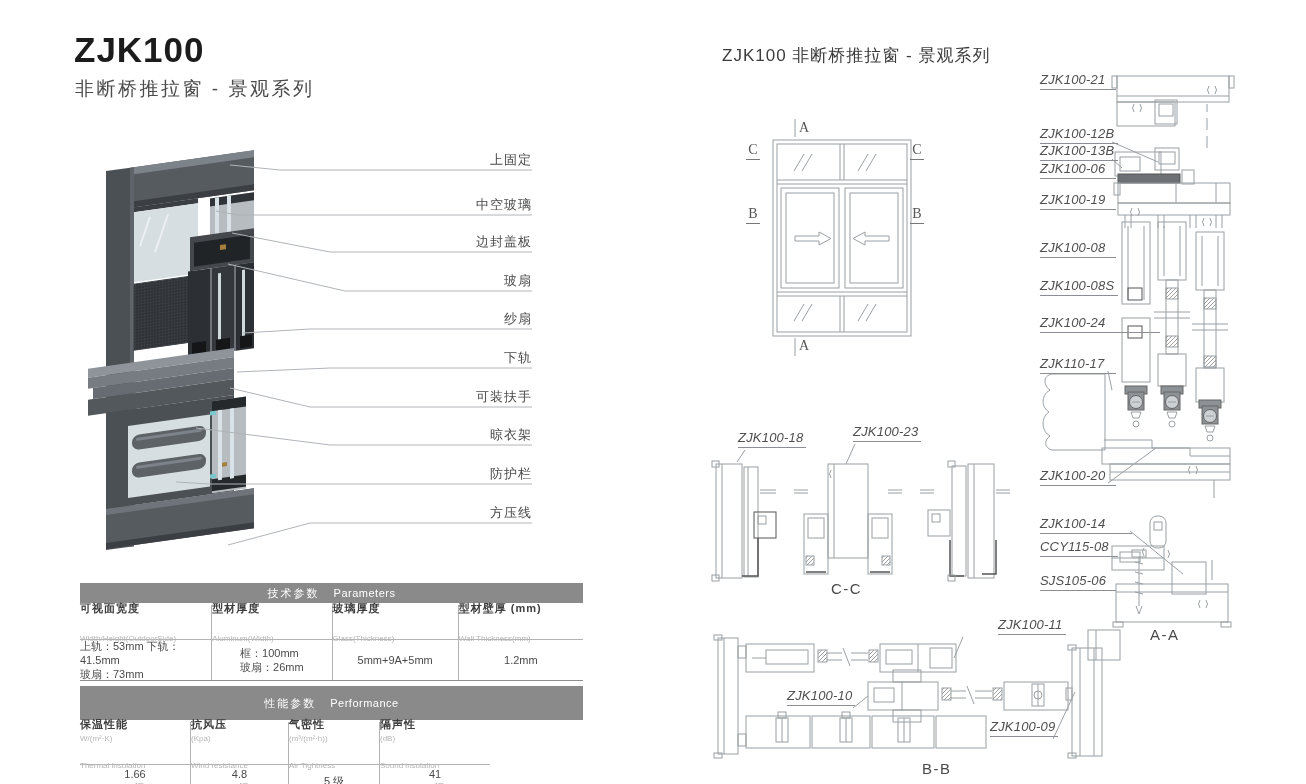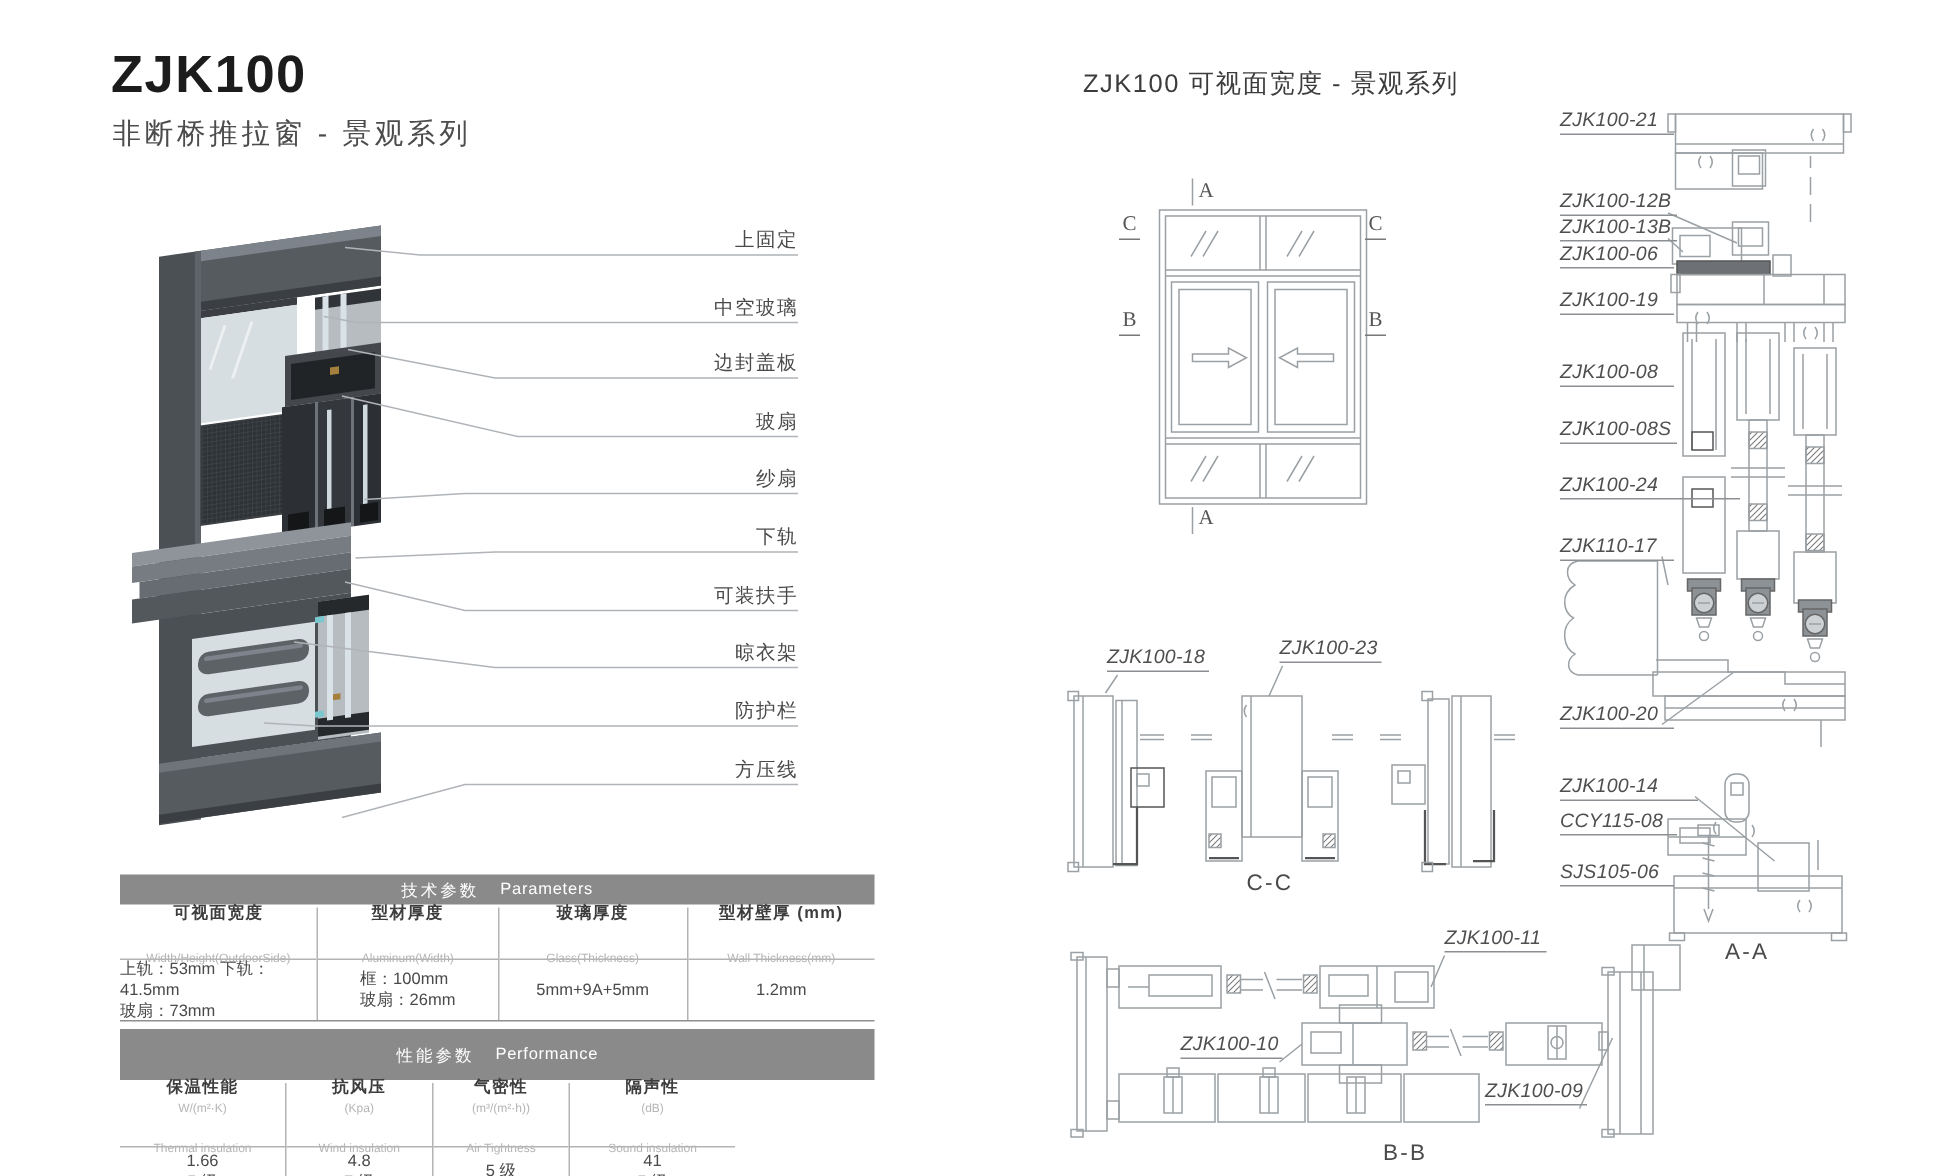--- a/index.html
+++ b/index.html
@@ -24,21 +24,21 @@
   .marker.ul{border-bottom:1px solid #777;padding:0 0 1px 0;width:14px;text-align:center;}
 
   
   .tbl{left:80px;width:503px;font-size:11px;}
   .tbl-bar{height:20px;background:#8a8a8a;color:#fff;display:flex;align-items:center;justify-content:center;gap:14px;}
   .tbl-bar .zh{letter-spacing:2px;}
   .tbl-bar .en{letter-spacing:0.5px;}
   .tbl-body{display:flex;margin-top:2px;border-bottom:1px solid #8f8f8f;}
   .tbl-col{display:flex;flex-direction:column;border-right:1px solid #b3b3b3;}
   .tbl-col:last-child{border-right:none;}
-  .tbl-head{display:flex;flex-direction:column;align-items:center;justify-content:center;
+  .tbl-head{display:flex;flex-direction:column;justify-content:center;
             border-bottom:1px solid #b3b3b3;}
   .t1 .tbl-head{height:34px;}
   .t2 .tbl-head{height:42px;}
   .hzh{font-weight:bold;color:#3d3d3d;font-size:11px;letter-spacing:1px;}
   .hun{color:#b5b5b5;font-size:8px;margin-top:2px;}
   .hen{color:#b5b5b5;font-size:8px;margin-top:18px;}
   .tbl-val{display:flex;align-items:center;justify-content:center;color:#4a4a4a;line-height:14px;}
   .t1 .tbl-val{height:40px;}
   .t2 .tbl-val{height:32px;}
   .vwrap{display:inline-block;text-align:left;}
@@ -220,21 +220,21 @@
             <span class="vwrap c">
           <span class="vline">1.66</span>
           <span class="vline">5 级</span>
         </span>
           </div>
       </div>
       <div class="tbl-col" style="width:97px">
         <div class="tbl-head">
           <span class="hzh">抗风压</span>
           <span class="hun">(Kpa)</span>
-          <span class="hen">Wind insulation</span>
+          <span class="hen">Wind resistance</span>
         </div>
         <div class="tbl-val">
             <span class="vwrap c">
           <span class="vline">4.8</span>
           <span class="vline">7 级</span>
         </span>
           </div>
       </div>
       <div class="tbl-col" style="width:90px">
         <div class="tbl-head">
@@ -257,21 +257,21 @@
         <div class="tbl-val">
             <span class="vwrap c">
           <span class="vline">41</span>
           <span class="vline">5 级</span>
         </span>
           </div>
       </div>
     </div>
   </div>
 
-  <div class="abs right-title">ZJK100 可视面宽度 - 景观系列</div>
+  <div class="abs right-title">ZJK100 非断桥推拉窗 - 景观系列</div>
 
   <svg class="abs" style="left:700px;top:40px" width="606" height="744" viewBox="700 40 606 744">
     <defs>
       <pattern id="h" width="4" height="4" patternUnits="userSpaceOnUse">
         <path d="M0,4 L4,0 M-1,1 L1,-1 M3,5 L5,3" stroke="#777" stroke-width="0.7"></path>
       </pattern>
     </defs>
     <g stroke="#9aa0a4" stroke-width="1" fill="none">
 
       <rect x="773" y="140" width="138" height="196"></rect>
@@ -479,21 +479,21 @@
   <div class="abs part w118" style="left:1040px;top:315px">ZJK100-24</div>
   <div class="abs part" style="left:1040px;top:356px">ZJK110-17</div>
   <div class="abs part" style="left:1040px;top:468px">ZJK100-20</div>
   <div class="abs part w90" style="left:1040px;top:516px">ZJK100-14</div>
   <div class="abs part w76" style="left:1040px;top:539px">CCY115-08</div>
   <div class="abs part" style="left:1040px;top:573px">SJS105-06</div>
 
   <div class="abs part w66" style="left:738px;top:430px">ZJK100-18</div>
   <div class="abs part w66" style="left:853px;top:424px">ZJK100-23</div>
 
-  <div class="abs part w66" style="left:963px;top:617px">ZJK100-11</div>
+  <div class="abs part w66" style="left:998px;top:617px">ZJK100-11</div>
   <div class="abs part w66" style="left:787px;top:688px">ZJK100-10</div>
   <div class="abs part w66" style="left:990px;top:719px">ZJK100-09</div>
 
   <div class="abs sec-label" style="left:831px;top:580px">C-C</div>
   <div class="abs sec-label" style="left:1150px;top:626px">A-A</div>
   <div class="abs sec-label" style="left:922px;top:760px">B-B</div>
 
 </div>
 
 </body></html>

